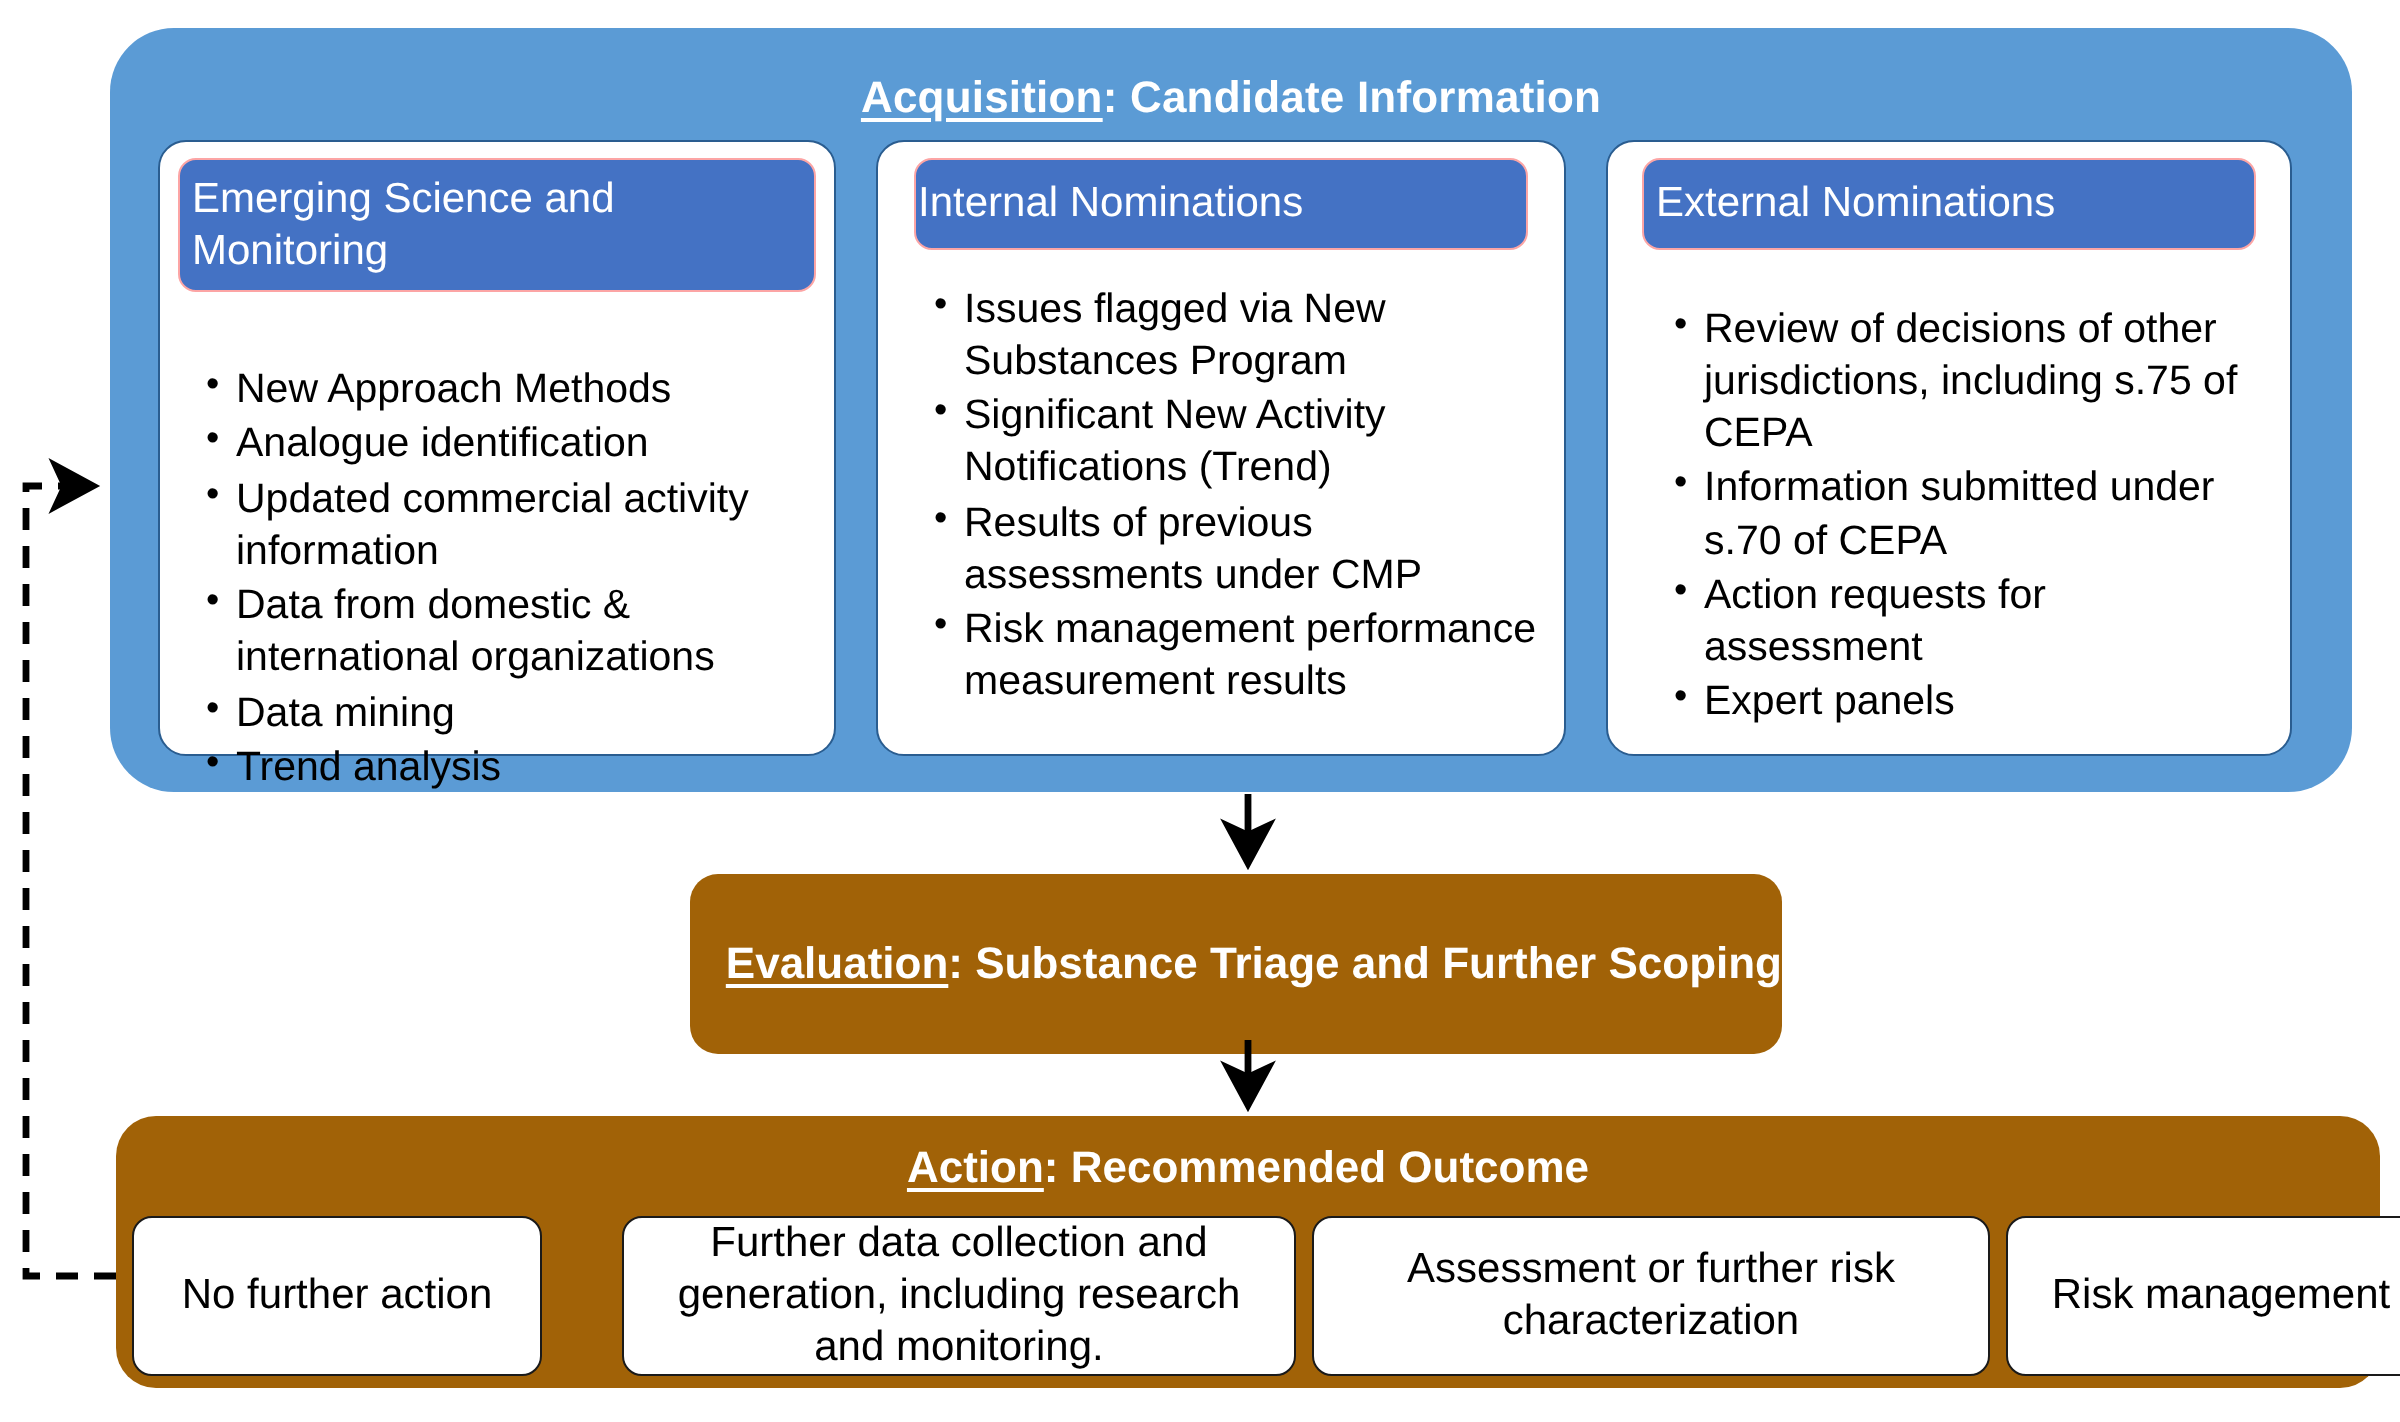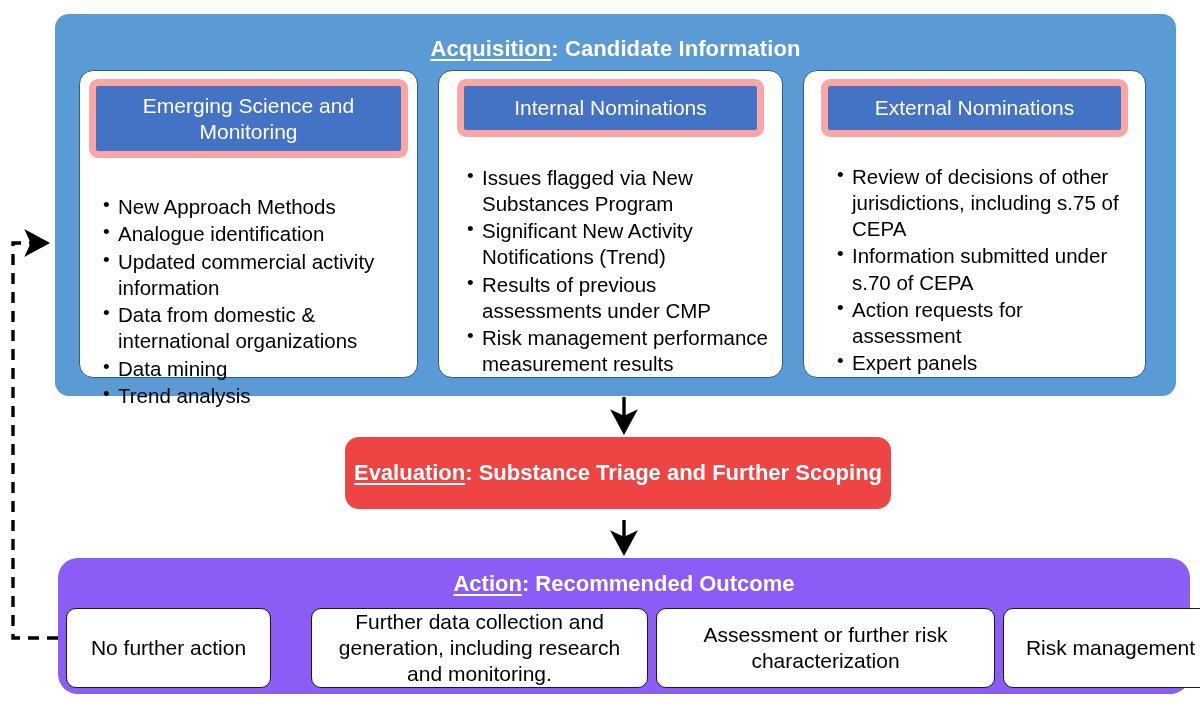--- a/index.html
+++ b/index.html
@@ -24,21 +24,21 @@
   }
 
   
   .acq-container {
     position: absolute;
     left: 55px;
     top: 14px;
     width: 1121px;
     height: 382px;
     background: #5b9bd5;
-    border-radius: 14px;
+    border-radius: 32px;
     box-sizing: border-box;
   }
   .acq-title {
     position: absolute;
     left: 0;
     top: 22px;
     width: 100%;
     text-align: center;
     color: #ffffff;
     font-size: 22px;
@@ -65,43 +65,42 @@
     padding: 8px 9px 9px 9px;
     display: flex;
     flex-direction: column;
   }
   .card.c1 { flex: 0 0 339px; }
   .card.c2 { flex: 0 0 345px; }
   .card.c3 { flex: 0 0 343px; }
 
   .card-header {
     background: #4472c4;
-    border: 7px solid #fca5a5;
+    border: 1px solid #fca5a5;
     border-radius: 9px;
     color: #ffffff;
     font-size: 21px;
-    text-align: center;
     line-height: 1.22;
     padding: 7px 6px;
     box-sizing: border-box;
     margin-bottom: 4px;
   }
   .card.c2 .card-header { margin: 0 9px 4px 9px; padding: 9px 1px; }
-  .card.c3 .card-header { margin: 0 8px 4px 8px; padding: 9px 16px; }
+  .card.c3 .card-header { margin: 0 8px 4px 8px; padding: 9px 6px; }
 
   .bullets {
     list-style: none;
     margin: 0;
     padding: 0;
     font-size: 20.5px;
     line-height: 1.28;
     color: #000000;
   }
   .card.c1 .bullets { margin-top: 32px; padding-left: 14px; }
-  .card.c2 .bullets { margin-top: 24px; padding-left: 19px; }
+  .card.c2 .bullets { margin-top: 13px; padding-left: 19px; }
   .card.c3 .bullets { margin-top: 23px; padding-left: 24px; }
 
   .bullets li {
     position: relative;
     padding-left: 15px;
     margin-bottom: 1px;
   }
   .bullets li::before {
     content: "\2022";
     position: absolute;
@@ -109,44 +108,44 @@
     top: -1px;
     font-size: 19px;
   }
 
   
   .eval-box {
     position: absolute;
     left: 345px;
     top: 437px;
     width: 546px;
-    height: 72px;
-    background: #ef4444;
+    height: 90px;
+    background: #a16207;
     border-radius: 14px;
     display: flex;
     align-items: center;
-    justify-content: center;
+    justify-content: flex-end;
     box-sizing: border-box;
   }
   .eval-title {
     color: #ffffff;
     font-size: 22px;
     font-weight: bold;
     text-align: center;
   }
   .eval-title .u { text-decoration: underline; text-underline-offset: 3px; }
 
   
   .action-container {
     position: absolute;
     left: 58px;
     top: 558px;
     width: 1132px;
     height: 136px;
-    background: #8b5cf6;
+    background: #a16207;
     border-radius: 20px;
     box-sizing: border-box;
   }
   .action-title {
     position: absolute;
     left: 0;
     top: 13px;
     width: 100%;
     text-align: center;
     color: #ffffff;

